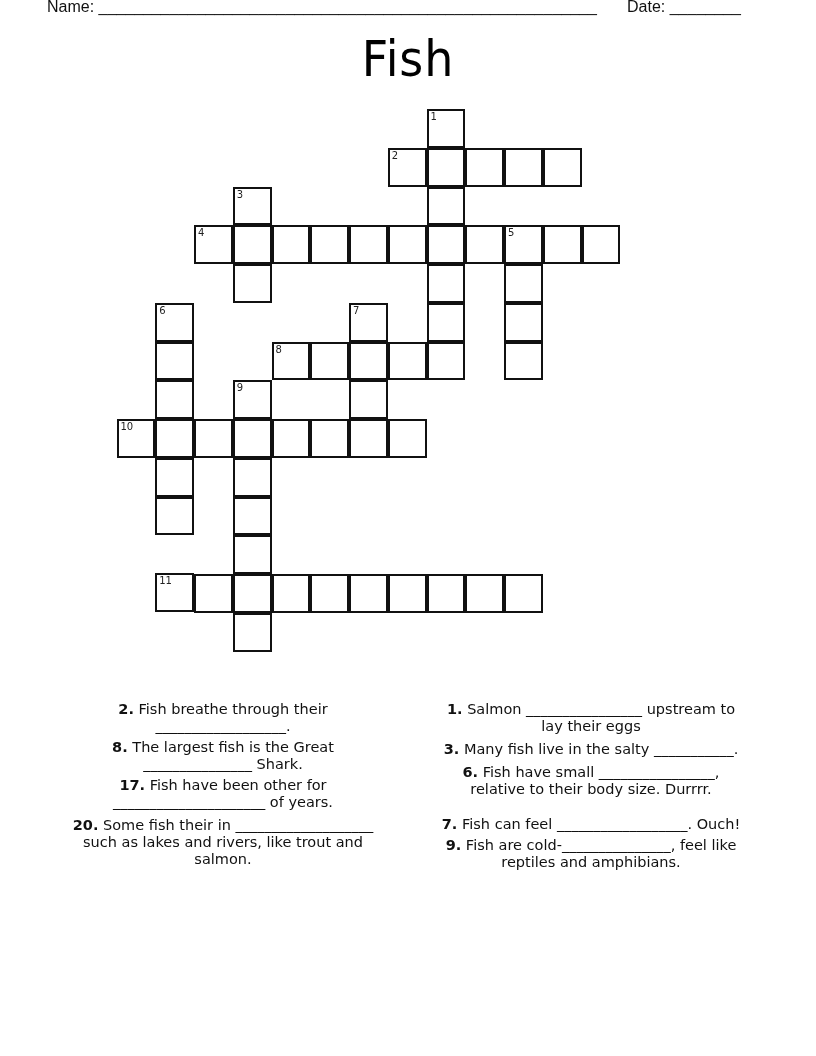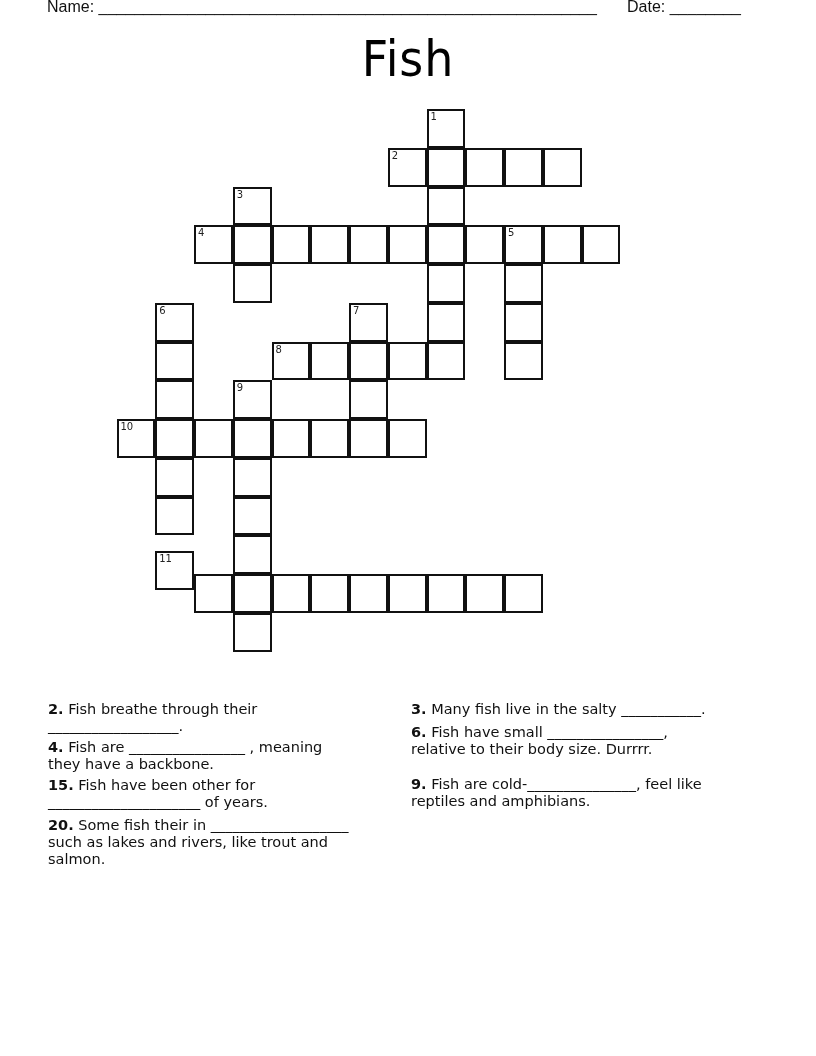--- a/index.html
+++ b/index.html
@@ -12,21 +12,21 @@
   .grid { position: absolute; left: 0; top: 0; width: 816px; height: 700px; }
   .cell { position: absolute; width: 38.75px; height: 38.75px; box-sizing: border-box;
           border: 2px solid #111; background: #fff; margin-left: -1px; margin-top: -1px; }
   .cell .num { position: absolute; left: 2px; top: 0px; font-family: "DejaVu Sans", sans-serif;
                font-size: 10px; line-height: 12px; color: #222; }
   .clues { position: absolute; font-family: "DejaVu Sans", sans-serif; font-size: 14.5px;
            line-height: 17px; color: #111; }
   .clues-across { left: 48px; top: 701px; width: 350px; }
   .clues-down { left: 411px; top: 701px; width: 360px; }
   .clue-head { font-weight: bold; text-decoration: underline; margin-bottom: 3px; }
-  .clue { white-space: pre; margin-bottom: 4px; }
+  .clue { white-space: pre; margin-bottom: 4px; text-align: center; }
   .clue b { font-weight: bold; }
 </style>
 </head>
 <body>
 
 <div class="hdr hdr-name">Name: ________________________________________________________</div>
 <div class="hdr hdr-date">Date: ________</div>
 
 <div class="title">Fish</div>
 
@@ -95,44 +95,47 @@
     <div class="cell" style="left: 233.75px; top: 536.25px;"></div>
     <div class="cell" style="left: 233.75px; top: 575px;"></div>
     <div class="cell" style="left: 233.75px; top: 613.75px;"></div>
     <div class="cell" style="left: 117.5px; top: 420px;">
       <span class="num">10</span>
     </div>
     <div class="cell" style="left: 195px; top: 420px;"></div>
     <div class="cell" style="left: 272.5px; top: 420px;"></div>
     <div class="cell" style="left: 311.25px; top: 420px;"></div>
     <div class="cell" style="left: 388.75px; top: 420px;"></div>
-    <div class="cell" style="left: 156.25px; top: 552px;">
+    <div class="cell" style="left: 156.25px; top: 574px;">
       <span class="num">11</span>
     </div>
     <div class="cell" style="left: 195px; top: 575px;"></div>
     <div class="cell" style="left: 272.5px; top: 575px;"></div>
     <div class="cell" style="left: 311.25px; top: 575px;"></div>
     <div class="cell" style="left: 350px; top: 575px;"></div>
     <div class="cell" style="left: 388.75px; top: 575px;"></div>
     <div class="cell" style="left: 427.5px; top: 575px;"></div>
     <div class="cell" style="left: 466.25px; top: 575px;"></div>
     <div class="cell" style="left: 505px; top: 575px;"></div>
   </div>
 
 <div class="clues clues-across">
   <div class="clue"><b>2.</b><span> Fish breathe through their
 __________________.</span></div>
-  <div class="clue"><b>4.</b><span> Fish are ________________ , meaning
-they have a backbone.</span></div>
-  <div class="clue" style="margin-bottom:6px"><b>15.</b><span> Fish have been other for
+  <div class="clue"><b>8.</b><span> The largest fish is the Great
+_______________ Shark.</span></div>
+  <div class="clue" style="margin-bottom:6px"><b>17.</b><span> Fish have been other for
 _____________________ of years.</span></div>
   <div class="clue"><b>20.</b><span> Some fish their in ___________________
 such as lakes and rivers, like trout and
 salmon.</span></div>
 </div>
 
 <div class="clues clues-down">
+  <div class="clue" style="margin-bottom:6px"><b>1.</b><span> Salmon ________________ upstream to
+lay their eggs</span></div>
   <div class="clue" style="margin-bottom:6px"><b>3.</b><span> Many fish live in the salty ___________.</span></div>
   <div class="clue" style="margin-bottom:18px"><b>6.</b><span> Fish have small ________________,
 relative to their body size. Durrrr.</span></div>
+  <div class="clue"><b>7.</b><span> Fish can feel __________________. Ouch!</span></div>
   <div class="clue"><b>9.</b><span> Fish are cold-_______________, feel like
 reptiles and amphibians.</span></div>
 </div>
 
 </body></html>

